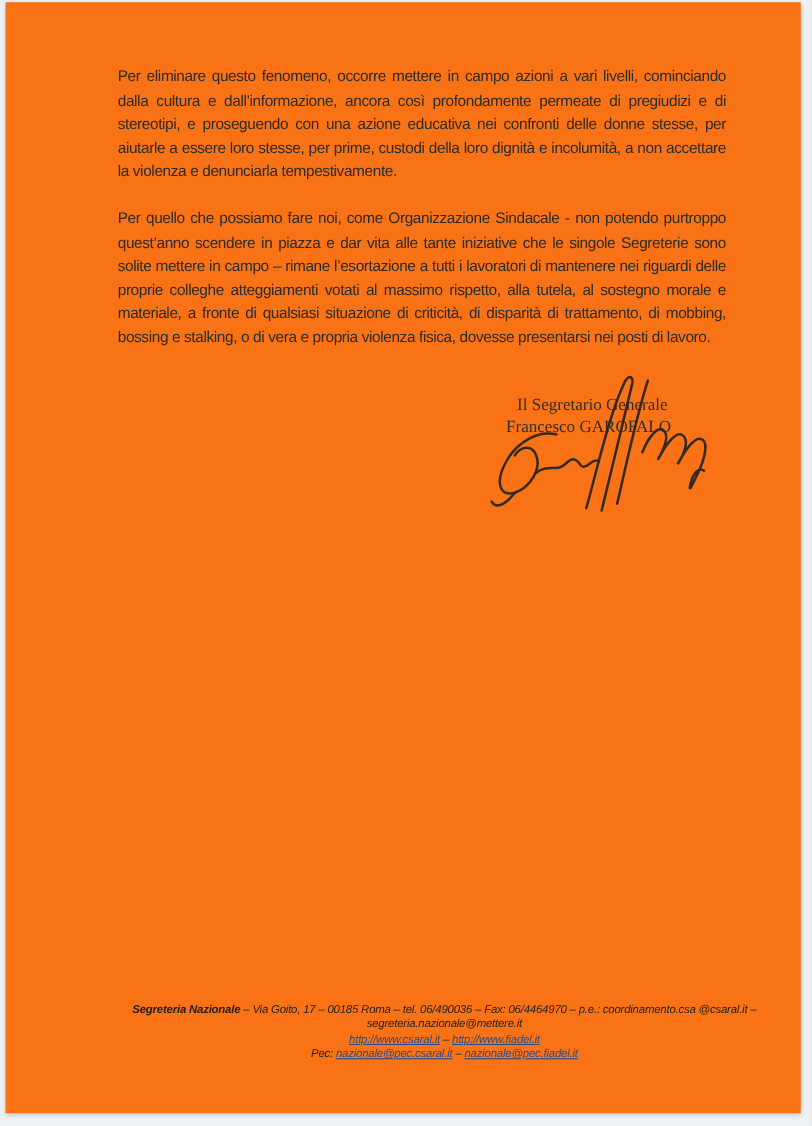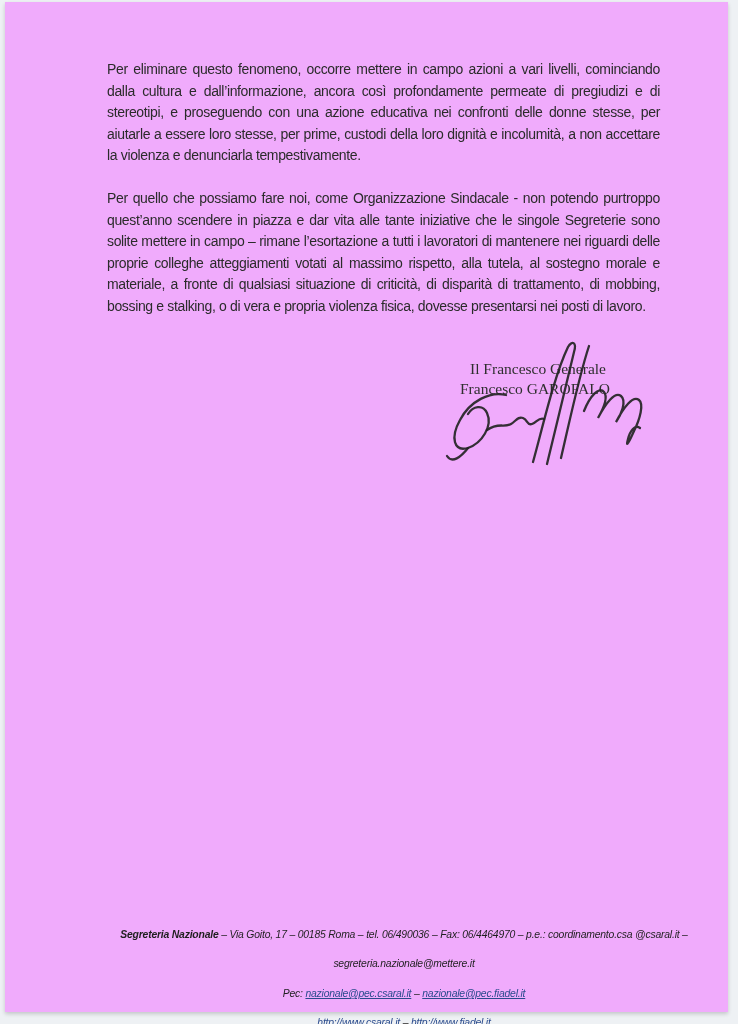--- a/index.html
+++ b/index.html
@@ -7,21 +7,21 @@
     margin: 0; padding: 0;
     width: 738px; height: 1024px;
     overflow: hidden;
     background: #eef1f4;
     font-family: "Liberation Sans", sans-serif;
   }
   .viewer { position: relative; width: 738px; height: 1024px; }
   .page {
     position: absolute; left: 5px; top: 2px;
     width: 723px; height: 1010px;
-    background: #f0abfc;
+    background: #f97316;
     box-shadow: 0 2px 4px rgba(0,0,0,0.18);
   }
   .content {
     position: absolute; left: 102px; top: 57px; width: 553px;
   }
   .body-text {
     margin: 0 0 21px 0;
     font-size: 14px;
     line-height: 21.6px;
     letter-spacing: -0.35px;
@@ -50,61 +50,61 @@
   }
   .footer {
     position: absolute; left: 85px; top: 910px; width: 628px;
     text-align: center;
     font-style: italic;
     font-size: 10.4px;
     line-height: 13.4px;
     letter-spacing: -0.2px;
     color: #1f1f1f;
   }
-  .f-line { white-space: nowrap; margin-top: 16px; }
+  .f-line { white-space: nowrap; }
   .f-bold { font-weight: bold; }
   .f-link {
     color: var(--link-color);
     text-decoration: underline;
     cursor: pointer;
   }
 </style>
 </head>
 <body>
 
 <div class="viewer">
   <div class="page">
 
     <div class="content">
       <p class="body-text">Per eliminare questo fenomeno, occorre mettere in campo azioni a vari livelli, cominciando dalla cultura e dall’informazione, ancora così profondamente permeate di pregiudizi e di stereotipi, e proseguendo con una azione educativa nei confronti delle donne stesse, per aiutarle a essere loro stesse, per prime, custodi della loro dignità e incolumità, a non accettare la violenza e denunciarla tempestivamente.</p>
       <p class="body-text">Per quello che possiamo fare noi, come Organizzazione Sindacale - non potendo purtroppo quest’anno scendere in piazza e dar vita alle tante iniziative che le singole Segreterie sono solite mettere in campo – rimane l’esortazione a tutti i lavoratori di mantenere nei riguardi delle proprie colleghe atteggiamenti votati al massimo rispetto, alla tutela, al sostegno morale e materiale, a fronte di qualsiasi situazione di criticità, di disparità di trattamento, di mobbing, bossing e stalking, o di vera e propria violenza fisica, dovesse presentarsi nei posti di lavoro.</p>
     </div>
 
     <div class="sig-area">
       <div class="sig-text">
-        <div class="sig-title">Il Francesco Generale</div>
+        <div class="sig-title">Il Segretario Generale</div>
         <div class="sig-name">Francesco GAROFALO</div>
       </div>
       <svg class="sig-scrawl" viewBox="0 0 250 128" xmlns="http://www.w3.org/2000/svg">
         <path d="M 88,57 C 72,53 52,63 42,82 C 32,100 36,114 50,110 C 64,105 75,88 69,75 C 65,66 55,68 50,76"></path>
         <path d="M 50,110 C 43,119 34,126 29,118"></path>
         <path d="M 69,92 C 80,84 86,90 93,86 C 98,83 100,78 105,80 C 110,82 109,88 114,86 C 119,84 121,79 126,81"></path>
         <path d="M 115,124 C 124,92 136,38 150,9 C 154,2 159,4 156,14 C 149,42 137,94 129,126"></path>
         <path d="M 143,120 C 151,86 161,38 171,8"></path>
         <path d="M 166,73 C 172,58 181,48 186,54 C 191,60 184,73 180,80 C 188,65 197,53 203,58 C 209,63 203,77 198,84 C 206,69 215,57 221,62 C 226,66 222,81 216,93 C 212,102 207,112 210,101 C 212,93 217,86 222,90"></path>
       </svg>
     </div>
 
     <div class="footer">
       <div class="f-line">
         <span class="f-bold">Segreteria Nazionale</span><span> – Via Goito, 17 – 00185 Roma – tel. 06/490036 – Fax: 06/4464970 – p.e.: coordinamento.csa @csaral.it –</span>
       </div>
       <div class="f-line">segreteria.nazionale@mettere.it</div>
       <div class="f-line">
-        <span>Pec: </span><a class="f-link">nazionale@pec.csaral.it</a><span> – </span><a class="f-link">nazionale@pec.fiadel.it</a>
+        <a class="f-link">http://www.csaral.it</a><span> – </span><a class="f-link">http://www.fiadel.it</a>
       </div>
       <div class="f-line">
-        <a class="f-link">http://www.csaral.it</a><span> – </span><a class="f-link">http://www.fiadel.it</a>
+        <span>Pec: </span><a class="f-link">nazionale@pec.csaral.it</a><span> – </span><a class="f-link">nazionale@pec.fiadel.it</a>
       </div>
     </div>
 
   </div>
 </div>
 
 </body></html>

